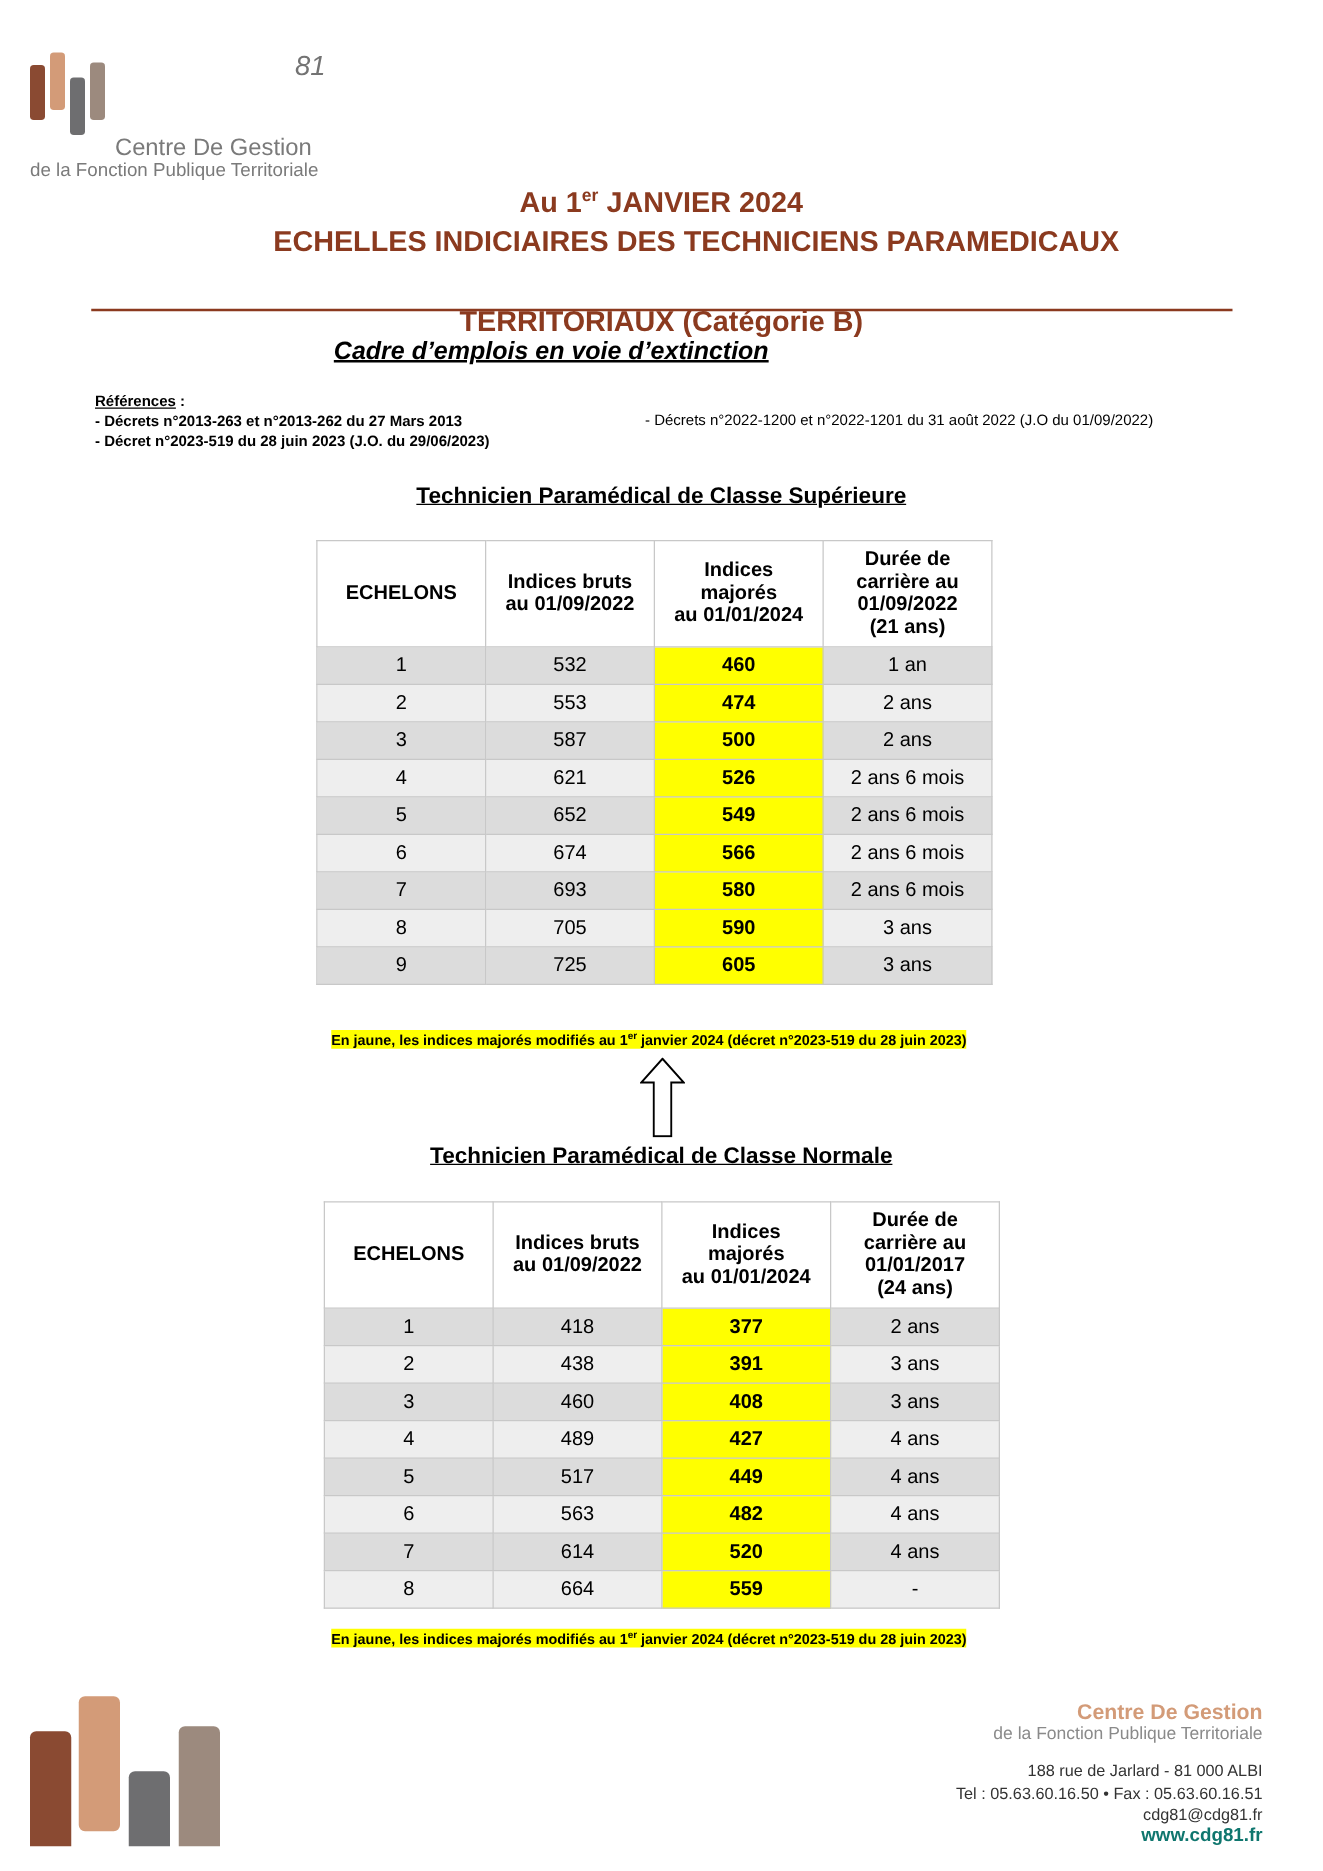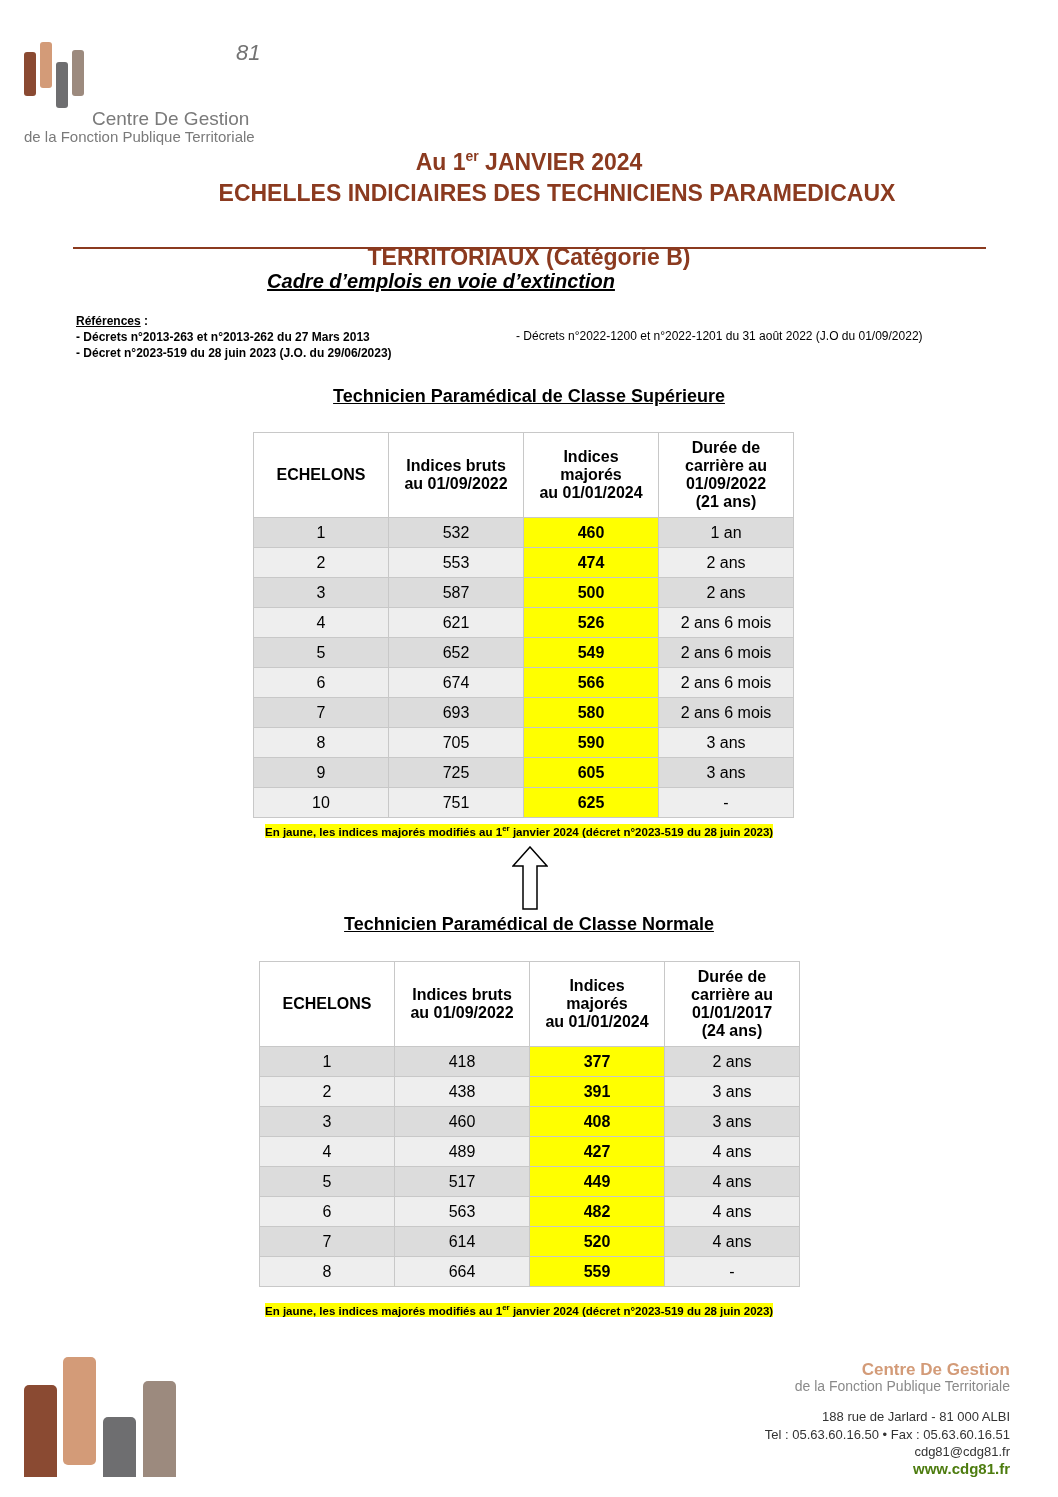--- a/index.html
+++ b/index.html
@@ -41,21 +41,21 @@
   .arrow { left:512px; top:846px; width:36px; height:64px; }
 
   
   .logo-bottom { left:22px; top:1355px; width:160px; height:122px; }
   .footer { right:48px; text-align:right; white-space:nowrap; }
   .f1 { top:1360px; font-size:17px; font-weight:bold; color:#d39b78; }
   .f2 { top:1378px; font-size:14px; color:#8a8a8a; }
   .f3 { top:1409px; font-size:13px; color:#333; }
   .f4 { top:1427px; font-size:13px; color:#333; }
   .f5 { top:1444px; font-size:13px; color:#333; }
-  .f6 { top:1460px; font-size:15px; font-weight:bold; color:#4d7c0f; }
+  .f6 { top:1460px; font-size:15px; font-weight:bold; color:#0f766e; }
 </style>
 </head>
 <body>
 
 <div class="abs logo-top">
   <div class="bar" style="left:2px; top:16px; width:12px; height:44px; background:#8a4a32;"></div>
   <div class="bar" style="left:18px; top:6px; width:12px; height:46px; background:#d39b78;"></div>
   <div class="bar" style="left:34px; top:26px; width:12px; height:46px; background:#6e6e70;"></div>
   <div class="bar" style="left:50px; top:14px; width:12px; height:46px; background:#9c8a7e;"></div>
   <div class="cdg81">81</div>
@@ -140,26 +140,20 @@
         <td>705</td>
         <td class="maj">590</td>
         <td>3 ans</td>
       </tr>
       <tr class="odd">
         <td>9</td>
         <td>725</td>
         <td class="maj">605</td>
         <td>3 ans</td>
       </tr>
-      <tr class="even">
-        <td>10</td>
-        <td>751</td>
-        <td class="maj">625</td>
-        <td>-</td>
-      </tr>
     </tbody>
 </table>
 <div class="abs note" style="top:824px;"><span>En jaune, les indices majorés modifiés au 1</span><sup>er</sup><span> janvier 2024 (décret n°2023-519 du 28 juin 2023)</span></div>
 
 <svg class="abs arrow" viewBox="0 0 36 64">
   <polygon points="18,1 35,20 25,20 25,63 11,63 11,20 1,20" fill="#fff" stroke="#000" stroke-width="1.5"></polygon>
 </svg>
 
 <div class="abs section-title" style="top:914px;">Technicien Paramédical de Classe Normale</div>
 <table class="grid" style="left:259px; top:961px;">

